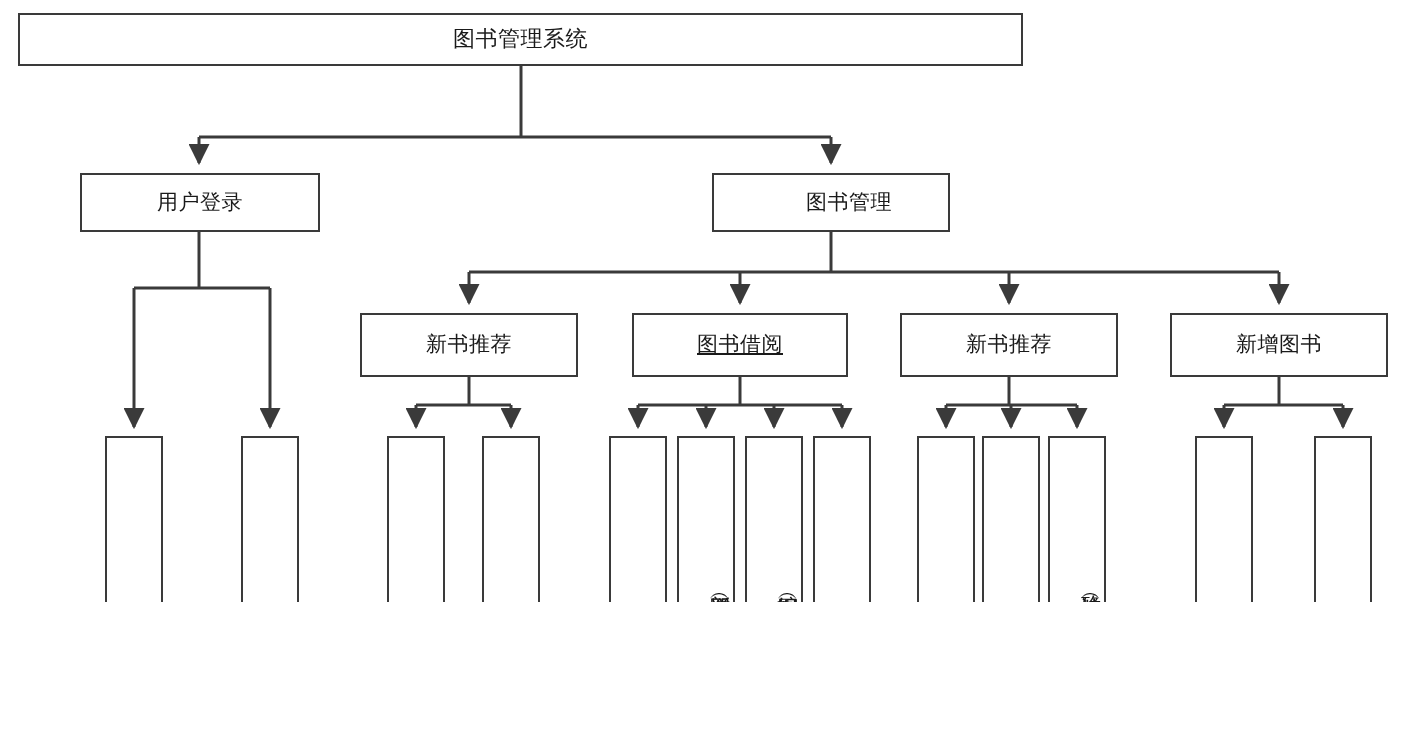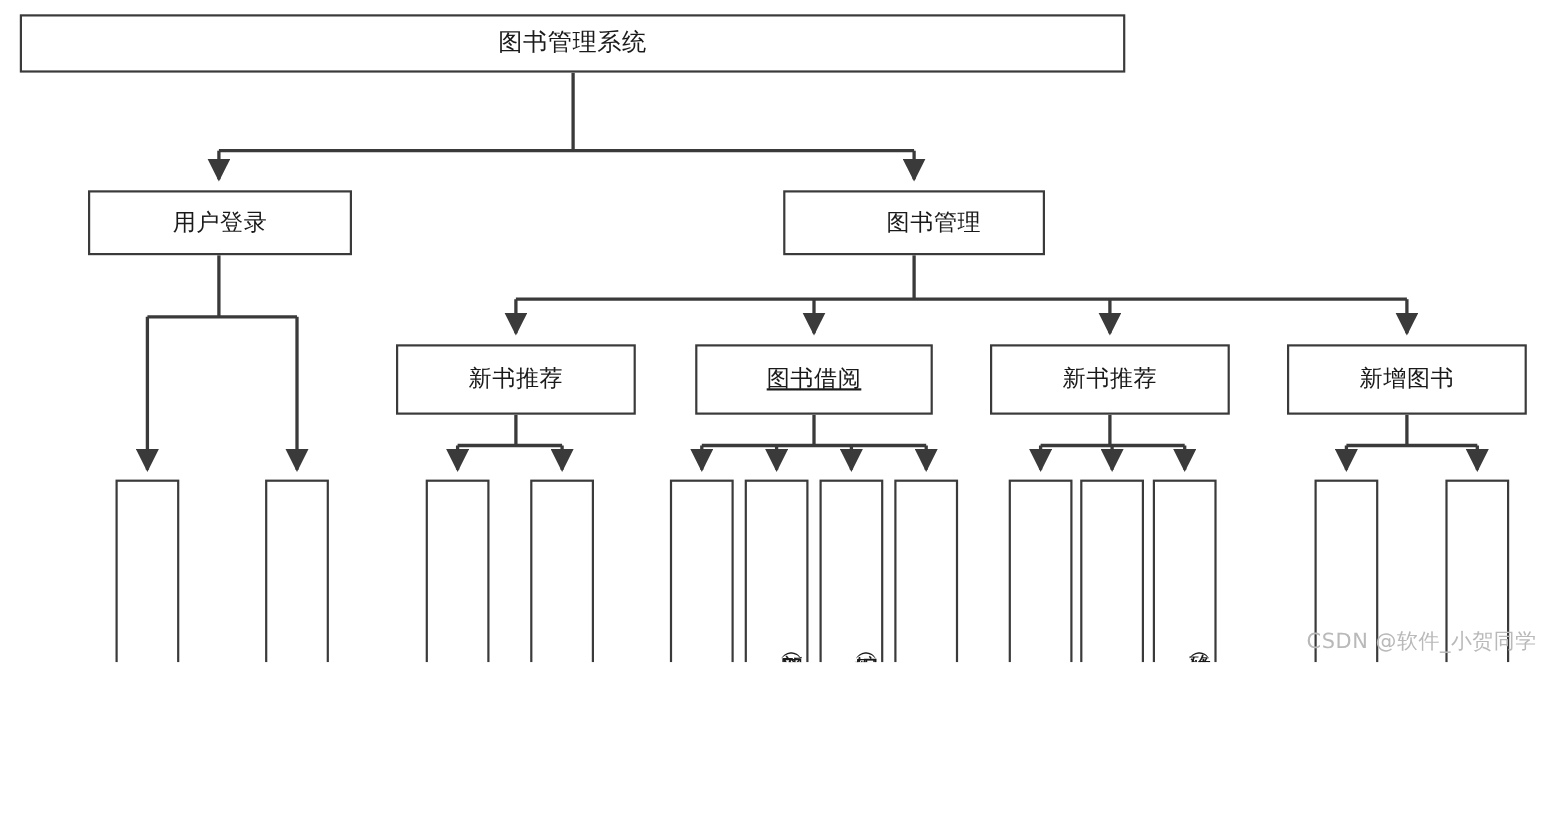--- a/index.html
+++ b/index.html
@@ -188,15 +188,14 @@
     <span class="vtext">确认归还（管理员）</span>
   </div>
 
   <div class="node vert" style="left:1195px; top:436px; width:58px; height:299px; padding-top:48px;">
     <span class="vtext">新增借阅记录</span>
   </div>
   <div class="node vert" style="left:1314px; top:436px; width:58px; height:299px; padding-top:48px;">
     <span class="vtext">查询借阅记录</span>
   </div>
 
-  <div class="watermark">CSDN @软件_小贺同学</div>
 
 </div>
 
 </body></html>

